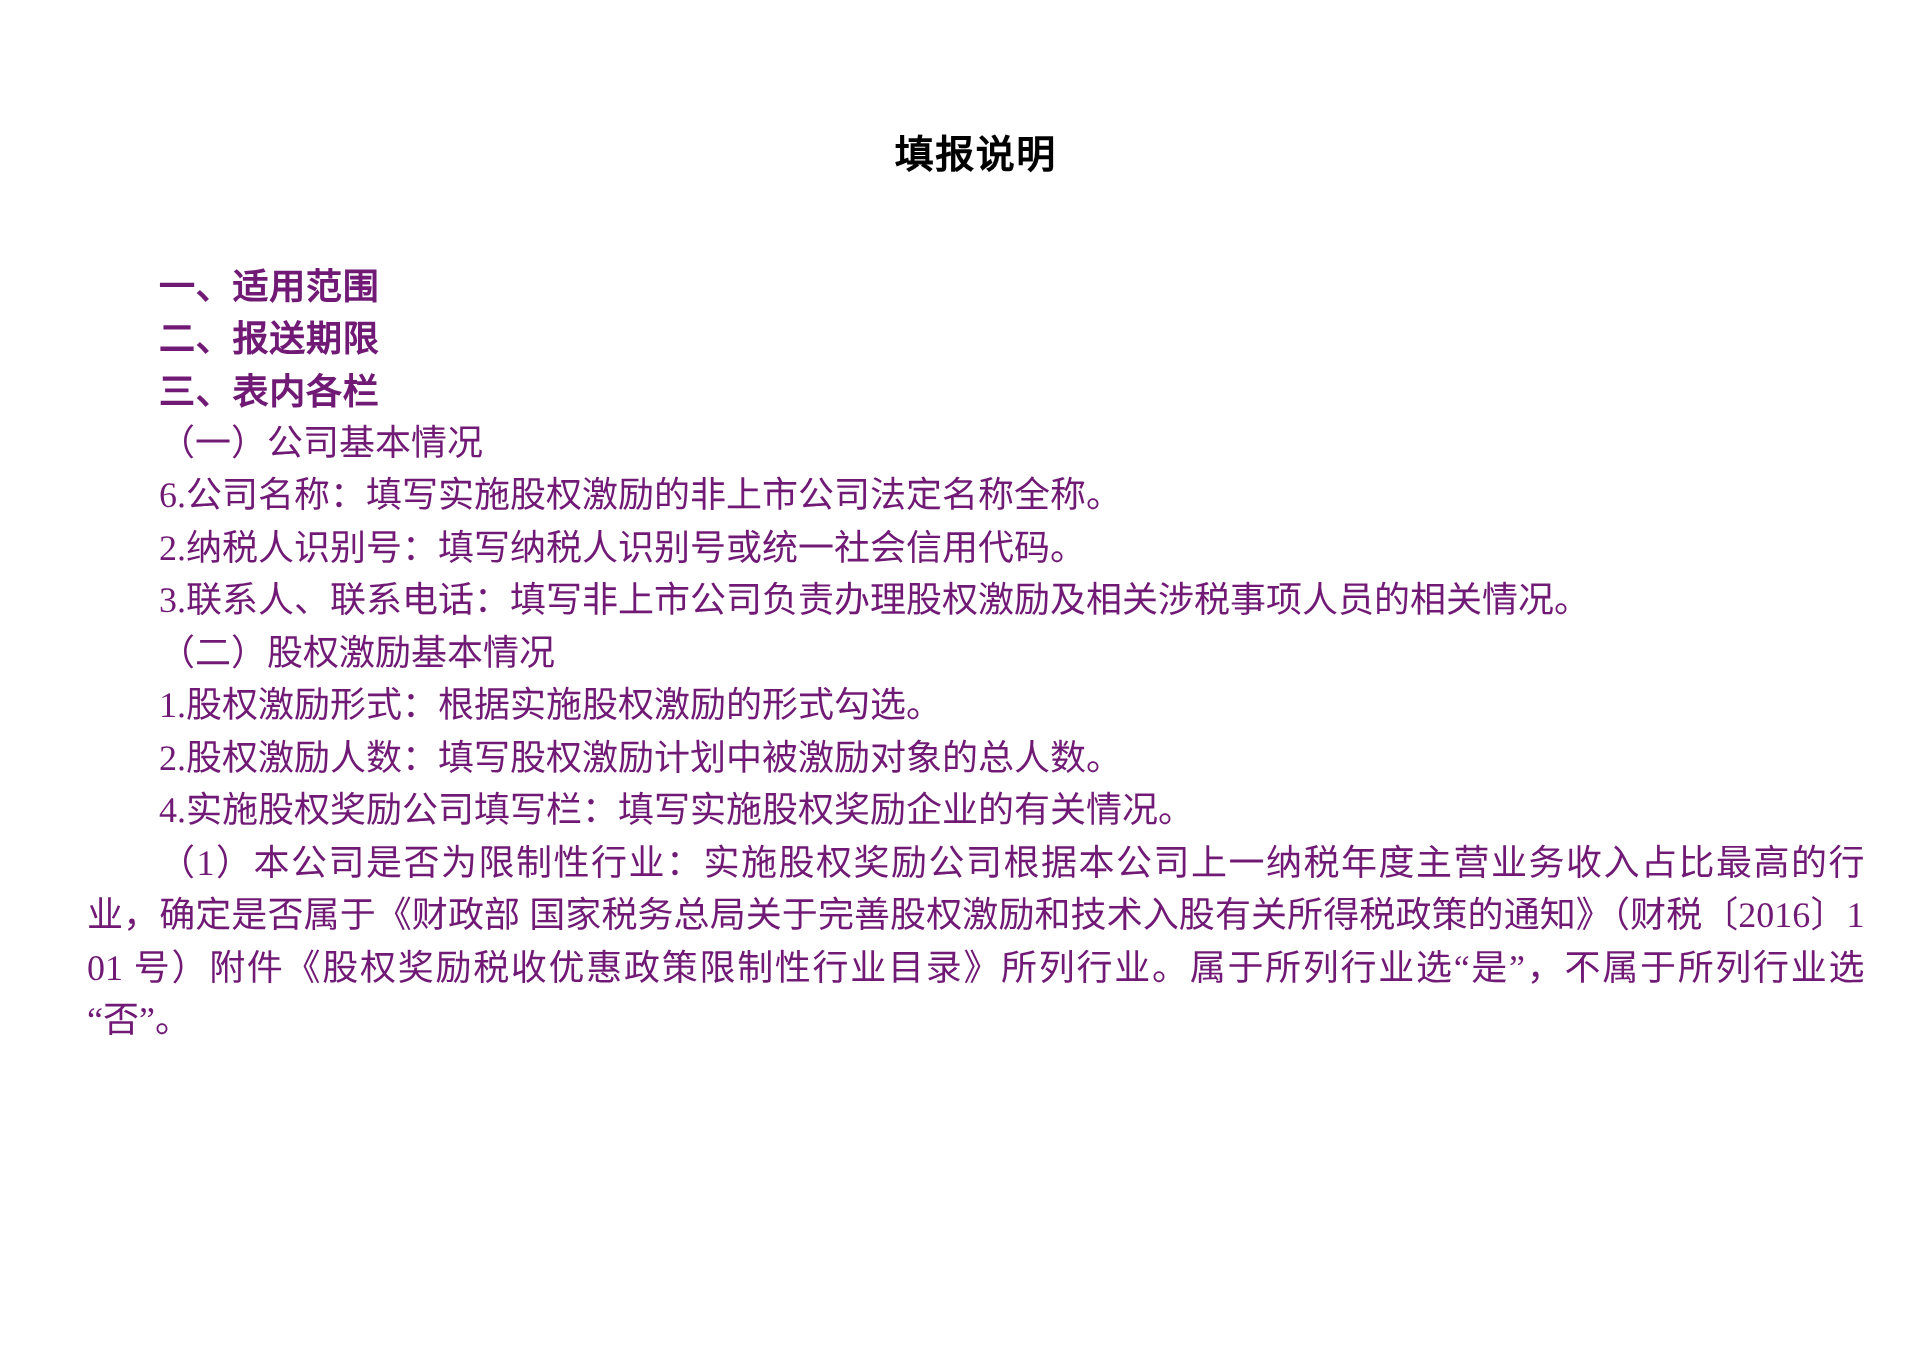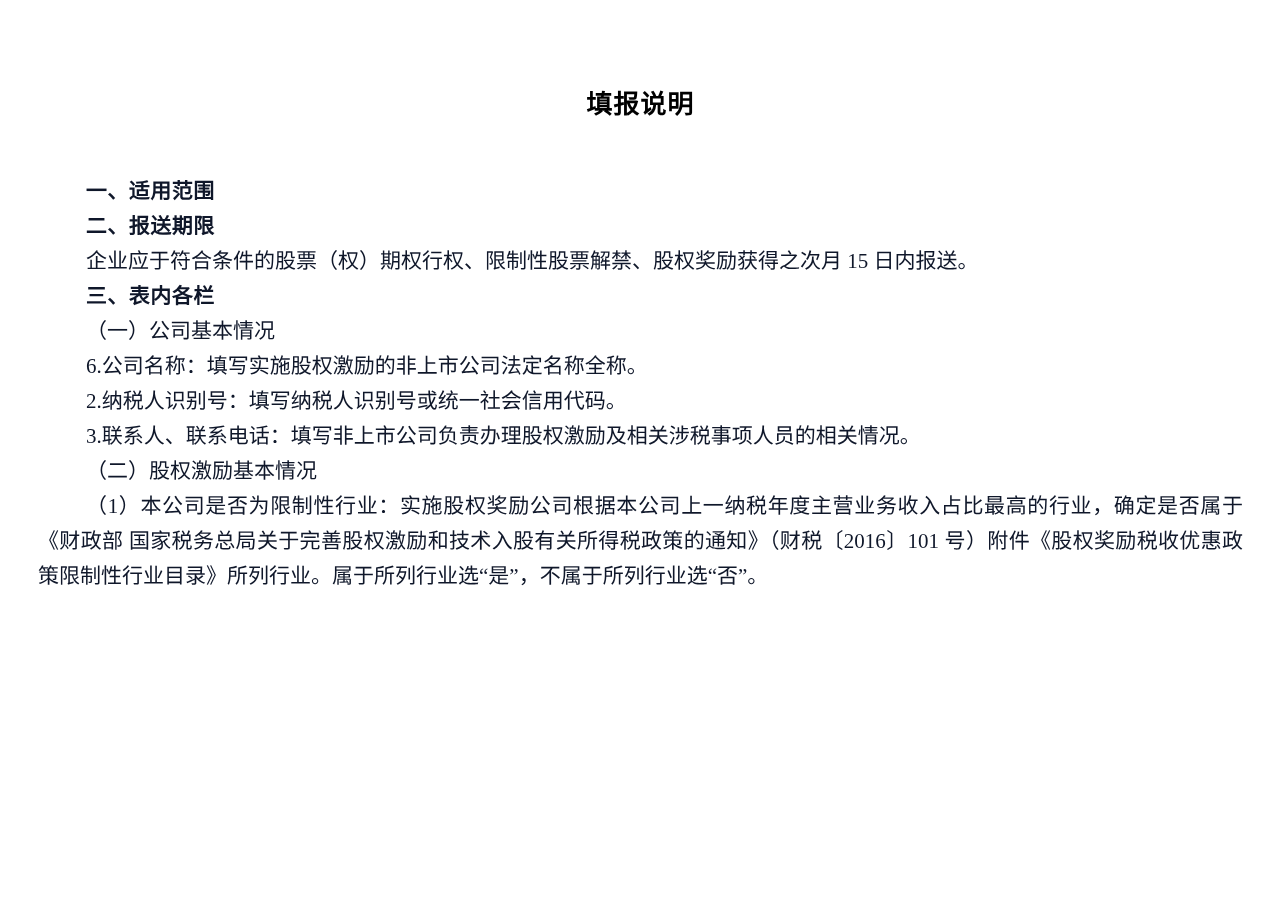--- a/index.html
+++ b/index.html
@@ -12,63 +12,66 @@
     width: 1280px;
     height: 905px;
     background: #ffffff;
     overflow: hidden;
     color: #000000;
     box-sizing: border-box;
   }
   .doc {
     box-sizing: border-box;
     padding: 86px 37px 0 38px;
+    margin-left: 20px;
   }
   .title {
     margin: 0 0 52px 0;
     text-align: center;
     font-family: "DejaVu Sans", "Liberation Sans", sans-serif;
     font-weight: bold;
     font-size: 26px;
     line-height: 36px;
     letter-spacing: 1px;
     color: #000000;
   }
   .doc p {
     margin: 0;
     font-family: "Liberation Serif", "DejaVu Serif", serif;
-    font-size: 21px;
+    font-size: 24px;
     line-height: 35px;
     text-align: justify;
     text-indent: 48px;
-    color: #0f172a;
+    color: #701a75;
     word-break: break-all;
   }
   .doc p.heading {
     font-family: "DejaVu Sans", "Liberation Sans", sans-serif;
     font-weight: bold;
     text-align: left;
     letter-spacing: 0.5px;
   }
 </style>
 </head>
 <body>
 
 <div class="page">
   <div class="doc">
     <h1 class="title">填报说明</h1>
 
     <p class="heading">一、适用范围</p>
 
     <p class="heading">二、报送期限</p>
-    <p>企业应于符合条件的股票（权）期权行权、限制性股票解禁、股权奖励获得之次月 15 日内报送。</p>
 
     <p class="heading">三、表内各栏</p>
 
     <p>（一）公司基本情况</p>
     <p>6.公司名称：填写实施股权激励的非上市公司法定名称全称。</p>
     <p>2.纳税人识别号：填写纳税人识别号或统一社会信用代码。</p>
     <p>3.联系人、联系电话：填写非上市公司负责办理股权激励及相关涉税事项人员的相关情况。</p>
 
     <p>（二）股权激励基本情况</p>
+    <p>1.股权激励形式：根据实施股权激励的形式勾选。</p>
+    <p>2.股权激励人数：填写股权激励计划中被激励对象的总人数。</p>
+    <p>4.实施股权奖励公司填写栏：填写实施股权奖励企业的有关情况。</p>
     <p>（1）本公司是否为限制性行业：实施股权奖励公司根据本公司上一纳税年度主营业务收入占比最高的行业，确定是否属于《财政部 国家税务总局关于完善股权激励和技术入股有关所得税政策的通知》（财税〔2016〕101 号）附件《股权奖励税收优惠政策限制性行业目录》所列行业。属于所列行业选“是”，不属于所列行业选“否”。</p>
   </div>
 </div>
 
 </body></html>

